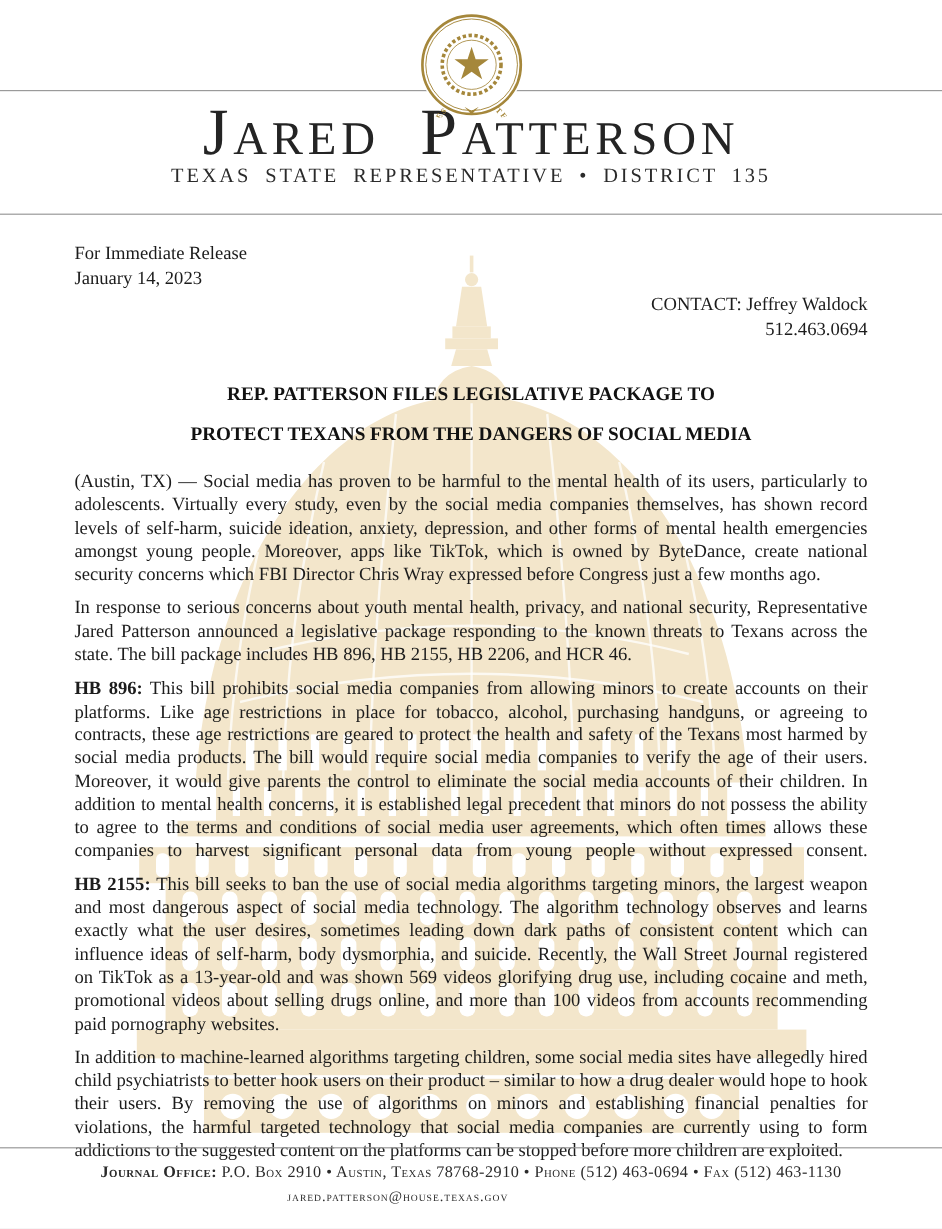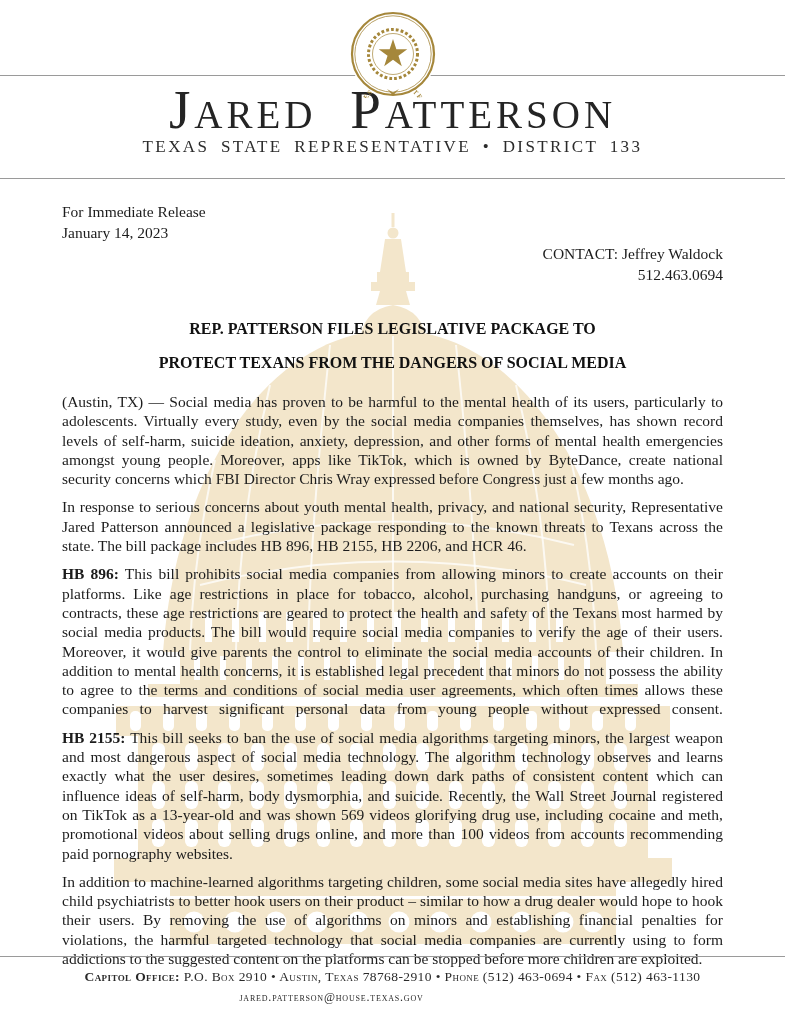--- a/index.html
+++ b/index.html
@@ -216,21 +216,21 @@
     <text class="gold seal-ring-text">
       <textPath href="#sealring" xlink:href="#sealring" startOffset="50%" text-anchor="middle">TEXAS HOUSE OF REPRESENTATIVES</textPath>
     </text>
     <circle class="gold-st" r="24.5" stroke-width="3" stroke-dasharray="2.8 2.1"></circle>
     <circle class="gold-st" r="20.5" stroke-width="0.7"></circle>
     <path class="gold" d="M0,-15 L3.37,-4.64 L14.27,-4.64 L5.45,1.77 L8.82,12.14 L0,5.73 L-8.82,12.14 L-5.45,1.77 L-14.27,-4.64 L-3.37,-4.64 Z"></path>
     <path class="gold" d="M-6,35 L0,38.5 L6,35 L0,41.5 Z"></path>
   </svg>
 
   <h1 class="rep-name">Jared Patterson</h1>
-  <div class="rep-subtitle">TEXAS STATE REPRESENTATIVE • DISTRICT 133</div>
+  <div class="rep-subtitle">TEXAS STATE REPRESENTATIVE • DISTRICT 135</div>
 
   <div class="hdr-rule" id="rule-mid"></div>
 
   <main class="content">
     <div class="release-row">
       <div class="release-left">
         <div>For Immediate Release</div>
         <div>January 14, 2023</div>
       </div>
       <div class="release-right">
@@ -249,16 +249,16 @@
     <p class="body-p"><span>In response to serious concerns about youth mental health, privacy, and national security, Representative Jared Patterson announced a legislative package responding to the known threats to Texans across the state. The bill package includes HB 896, HB 2155, HB 2206, and HCR 46.</span></p>
 
     <p class="body-p justify-last"><strong>HB 896:</strong><span> This bill prohibits social media companies from allowing minors to create accounts on their platforms. Like age restrictions in place for tobacco, alcohol, purchasing handguns, or agreeing to contracts, these age restrictions are geared to protect the health and safety of the Texans most harmed by social media products. The bill would require social media companies to verify the age of their users. Moreover, it would give parents the control to eliminate the social media accounts of their children. In addition to mental health concerns, it is established legal precedent that minors do not possess the ability to agree to the terms and conditions of social media user agreements, which often times allows these companies to harvest significant personal data from young people without expressed consent.</span></p>
 
     <p class="body-p"><strong>HB 2155:</strong><span> This bill seeks to ban the use of social media algorithms targeting minors, the largest weapon and most dangerous aspect of social media technology. The algorithm technology observes and learns exactly what the user desires, sometimes leading down dark paths of consistent content which can influence ideas of self-harm, body dysmorphia, and suicide. Recently, the Wall Street Journal registered on TikTok as a 13-year-old and was shown 569 videos glorifying drug use, including cocaine and meth, promotional videos about selling drugs online, and more than 100 videos from accounts recommending paid pornography websites.</span></p>
 
     <p class="body-p"><span>In addition to machine-learned algorithms targeting children, some social media sites have allegedly hired child psychiatrists to better hook users on their product – similar to how a drug dealer would hope to hook their users. By removing the use of algorithms on minors and establishing financial penalties for violations, the harmful targeted technology that social media companies are currently using to form addictions to the suggested content on the platforms can be stopped before more children are exploited.</span></p>
   </main>
 
   <div class="footer-rule"></div>
-  <div class="footer-office"><strong>Capitol Office:</strong><span> P.O. Box 2910 • Austin, Texas 78768-2910 • Phone (512) 463-0694 • Fax (512) 463-1130</span></div>
+  <div class="footer-office"><strong>Journal Office:</strong><span> P.O. Box 2910 • Austin, Texas 78768-2910 • Phone (512) 463-0694 • Fax (512) 463-1130</span></div>
   <div class="footer-email">jared.patterson@house.texas.gov</div>
 
 </div>
 
 </body></html>

